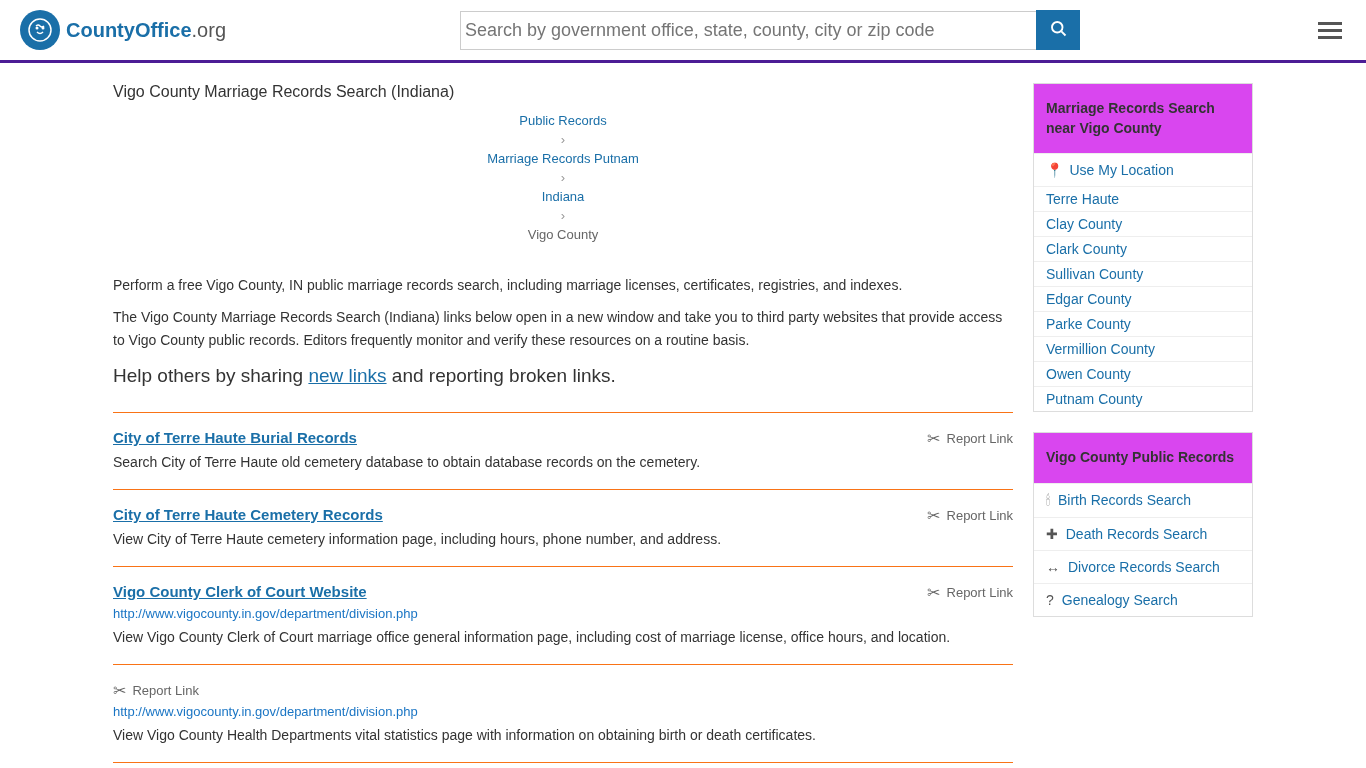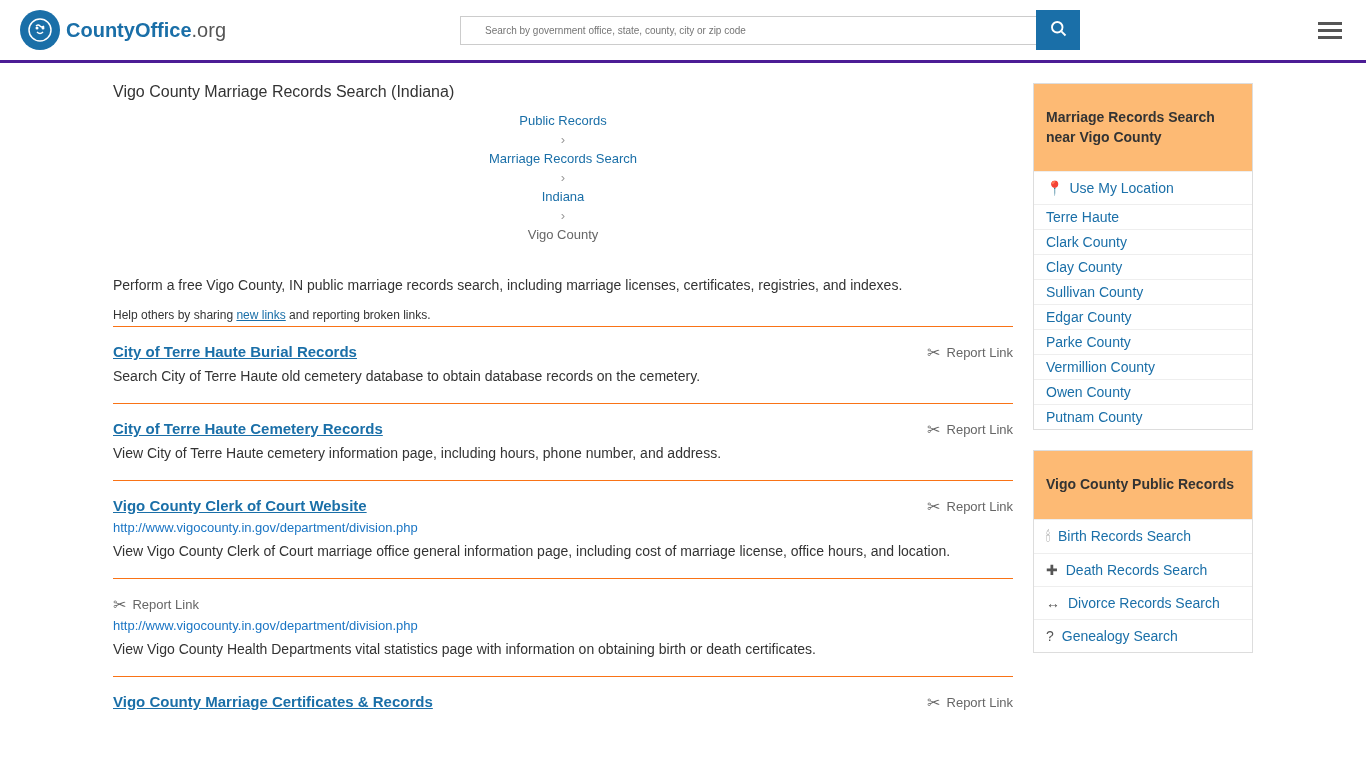--- a/index.html
+++ b/index.html
@@ -32,24 +32,24 @@
     }
     #search-area {
       display: flex;
       align-items: center;
       flex: 1;
       max-width: 620px;
       margin: 0 20px;
     }
     #search-input {
       flex: 1;
-      padding: 8px 24px;
+      padding: 8px 4px;
       border: 1px solid #ccc;
       border-right: none;
-      font-size: 10px;
+      font-size: 18px;
       color: #999;
       outline: none;
     }
     #search-btn {
       background: #1a6fa8;
       border: 1px solid #1a6fa8;
       color: white;
       padding: 8px 12px;
       cursor: pointer;
       font-size: 16px;
@@ -114,22 +114,23 @@
       margin-bottom: 10px;
       color: #333;
     }
     #description-2 {
       font-size: 14px;
       line-height: 1.6;
       margin-bottom: 10px;
       color: #333;
     }
     #description-3 {
-      font-size: 12px;
+      font-size: 19px;
       line-height: 1.6;
+      margin-bottom: 20px;
       color: #333;
     }
     .new-links { color: #1a6fa8; text-decoration: underline; cursor: pointer; }
 
     
     .result-item {
       border-top: 1px solid #f97316;
       padding: 16px 0;
     }
     .result-header {
@@ -168,24 +169,24 @@
       color: #333;
       line-height: 1.5;
     }
 
     
     #sidebar {
       width: 220px;
       flex-shrink: 0;
     }
     .sidebar-section-title {
-      background: #fdba74;
+      background: #d946ef;
       font-weight: bold;
       font-size: 14px;
-      padding: 24px 12px;
+      padding: 15px 12px;
       margin-bottom: 0;
       color: #333;
       line-height: 1.4;
     }
     .sidebar-section {
       margin-bottom: 20px;
       border: 1px solid #ddd;
     }
     .sidebar-item {
       padding: 4px 12px;
@@ -263,28 +264,29 @@
 </div>
 
 <div id="main">
 
   <div id="content">
     <h1 id="page-title">Vigo County Marriage Records Search (Indiana)</h1>
 
     <div id="breadcrumb">
       <a class="breadcrumb-link">Public Records</a>
       <span class="breadcrumb-sep">›</span>
-      <a class="breadcrumb-link">Marriage Records Search</a>
+      <a class="breadcrumb-link">Marriage Records Putnam</a>
       <span class="breadcrumb-sep">›</span>
       <a class="breadcrumb-link">Indiana</a>
       <span class="breadcrumb-sep">›</span>
       <span>Vigo County</span>
     </div>
 
     <p id="description">Perform a free Vigo County, IN public marriage records search, including marriage licenses, certificates, registries, and indexes.</p>
+    <p id="description-2">The Vigo County Marriage Records Search (Indiana) links below open in a new window and take you to third party websites that provide access to Vigo County public records. Editors frequently monitor and verify these resources on a routine basis.</p>
     <p id="description-3">
       <span>Help others by sharing </span><a class="new-links">new links</a><span> and reporting broken links.</span>
     </p>
 
     <div id="results">
 
       <div class="result-item">
         <div class="result-header">
           <a class="result-title">City of Terre Haute Burial Records</a>
           <div class="report-link">
@@ -349,24 +351,24 @@
 
       <div class="sidebar-use-location">
         <span style="color:#555;">📍</span>
         <a style="color:#1a6fa8;text-decoration:none;">Use My Location</a>
       </div>
 
       <div class="sidebar-item">
         <a>Terre Haute</a>
       </div>
       <div class="sidebar-item">
+        <a>Clay County</a>
+      </div>
+      <div class="sidebar-item">
         <a>Clark County</a>
-      </div>
-      <div class="sidebar-item">
-        <a>Clay County</a>
       </div>
       <div class="sidebar-item">
         <a>Sullivan County</a>
       </div>
       <div class="sidebar-item">
         <a>Edgar County</a>
       </div>
       <div class="sidebar-item">
         <a>Parke County</a>
       </div>

